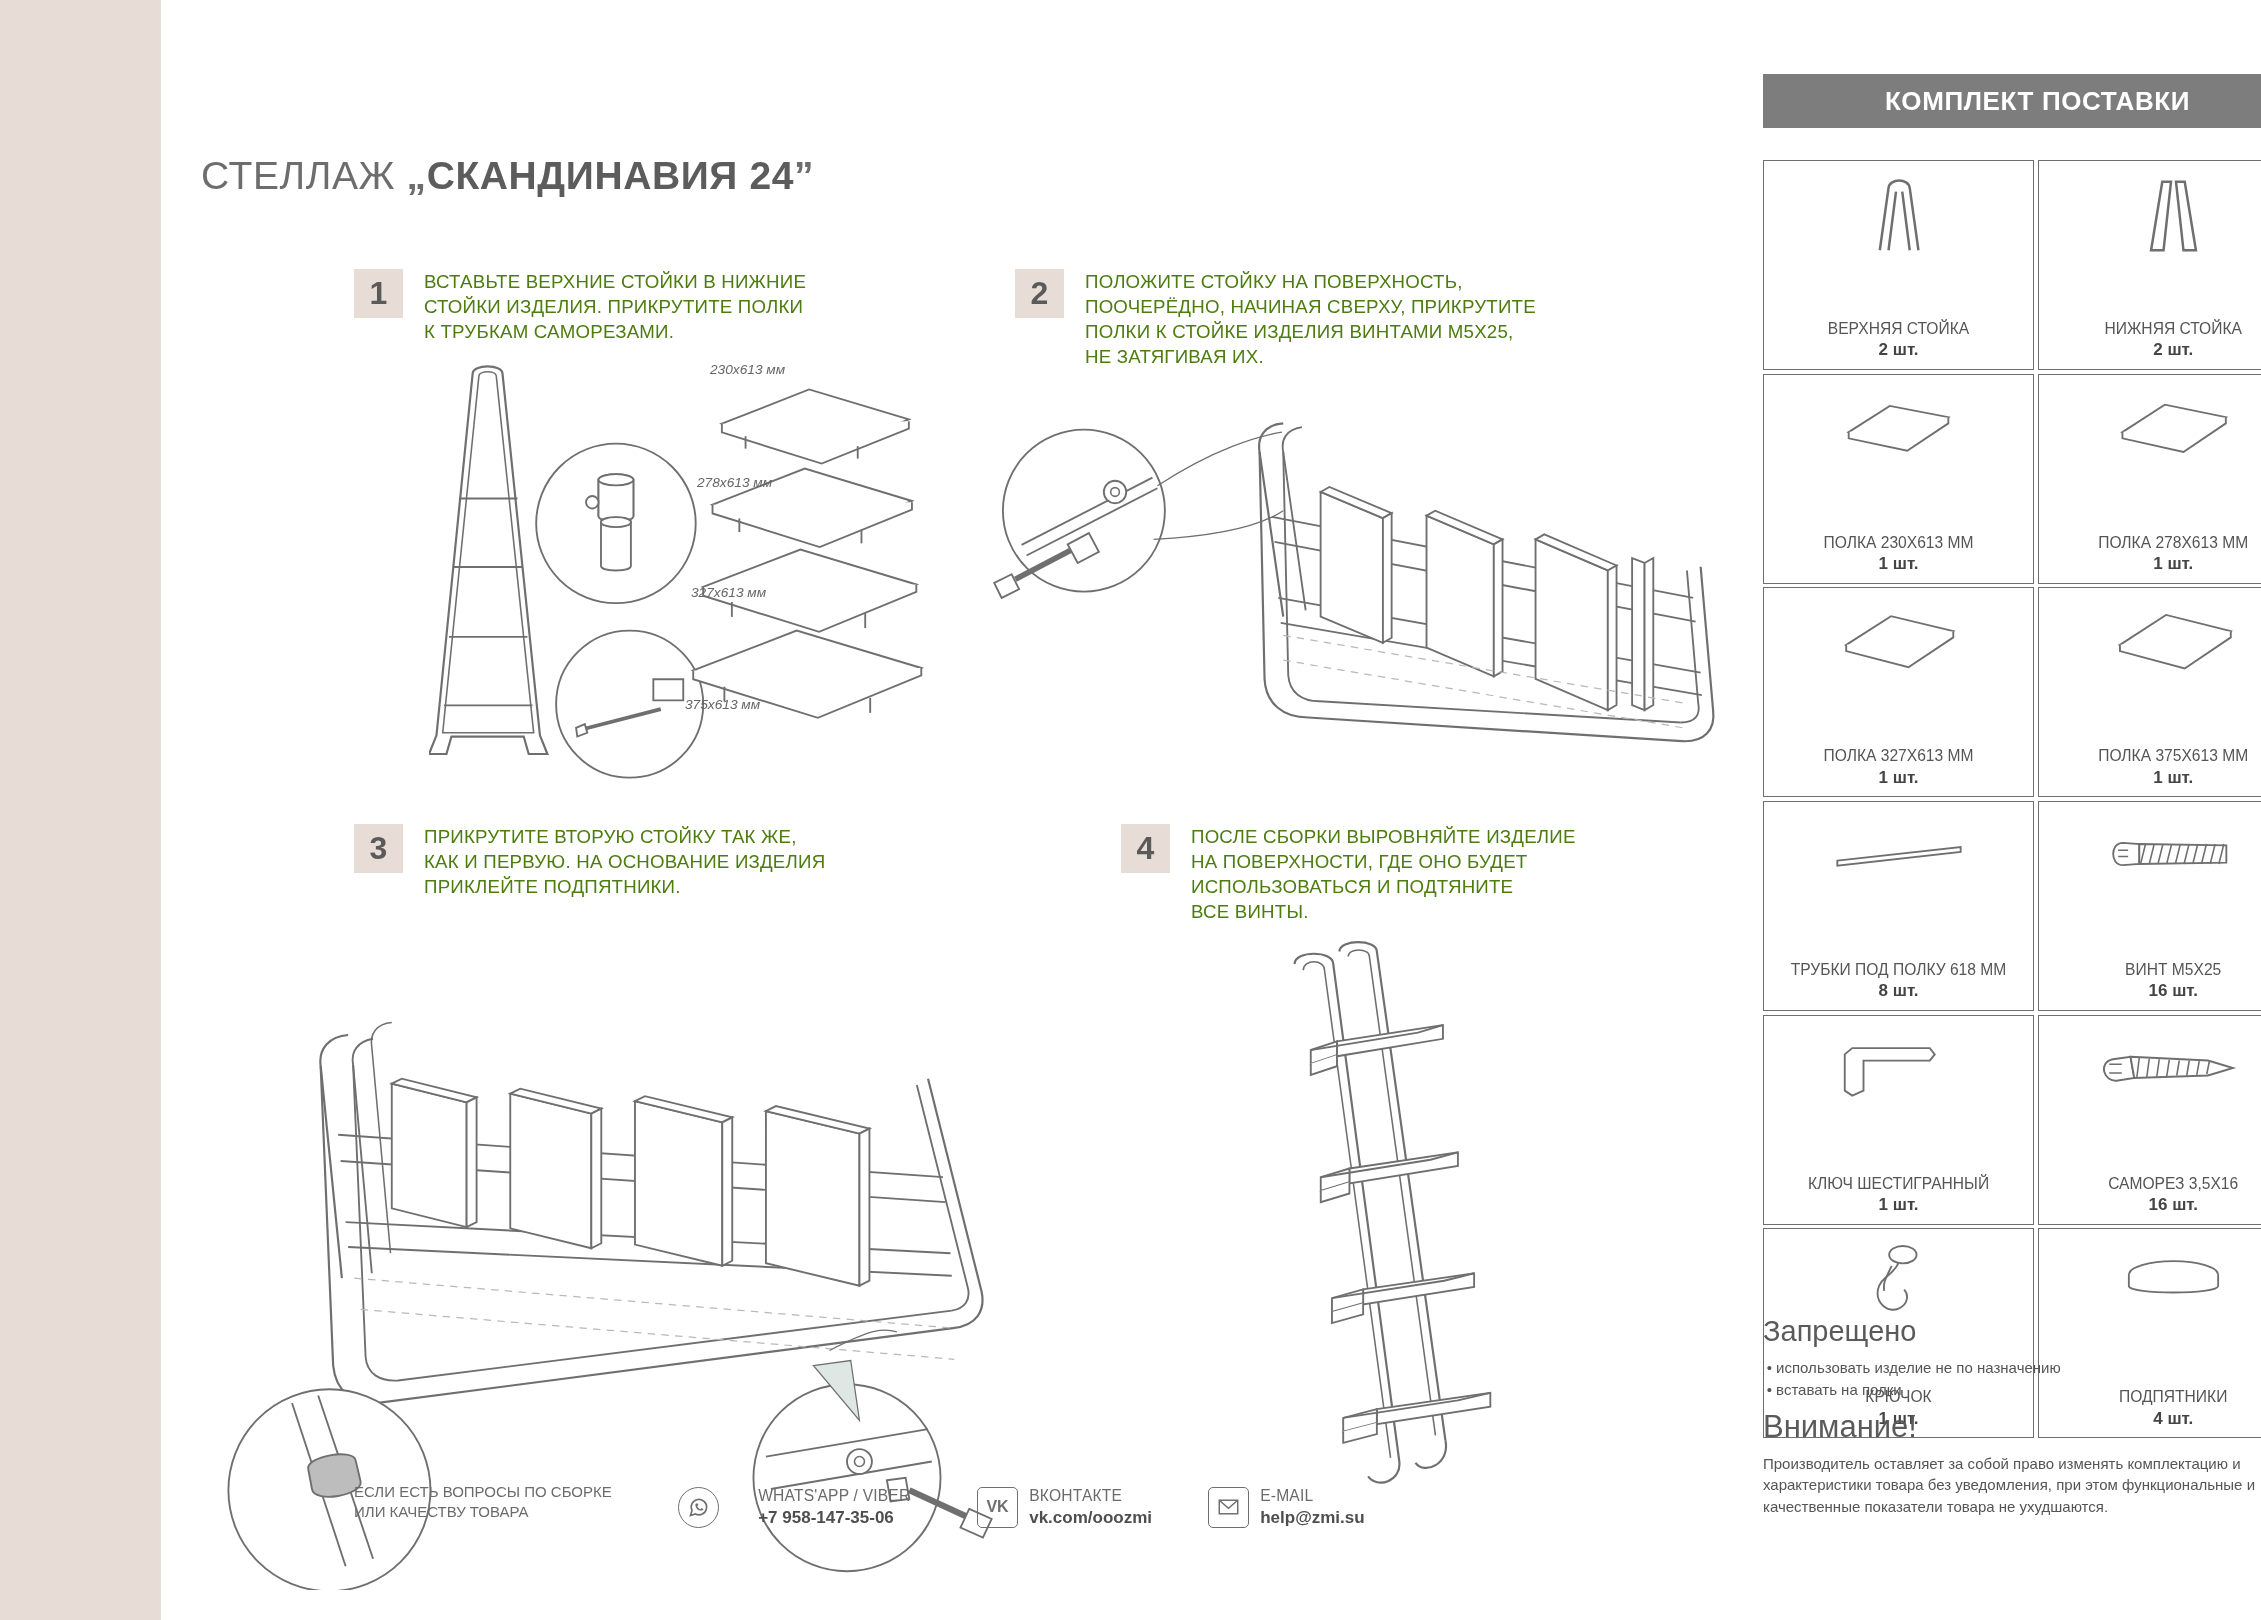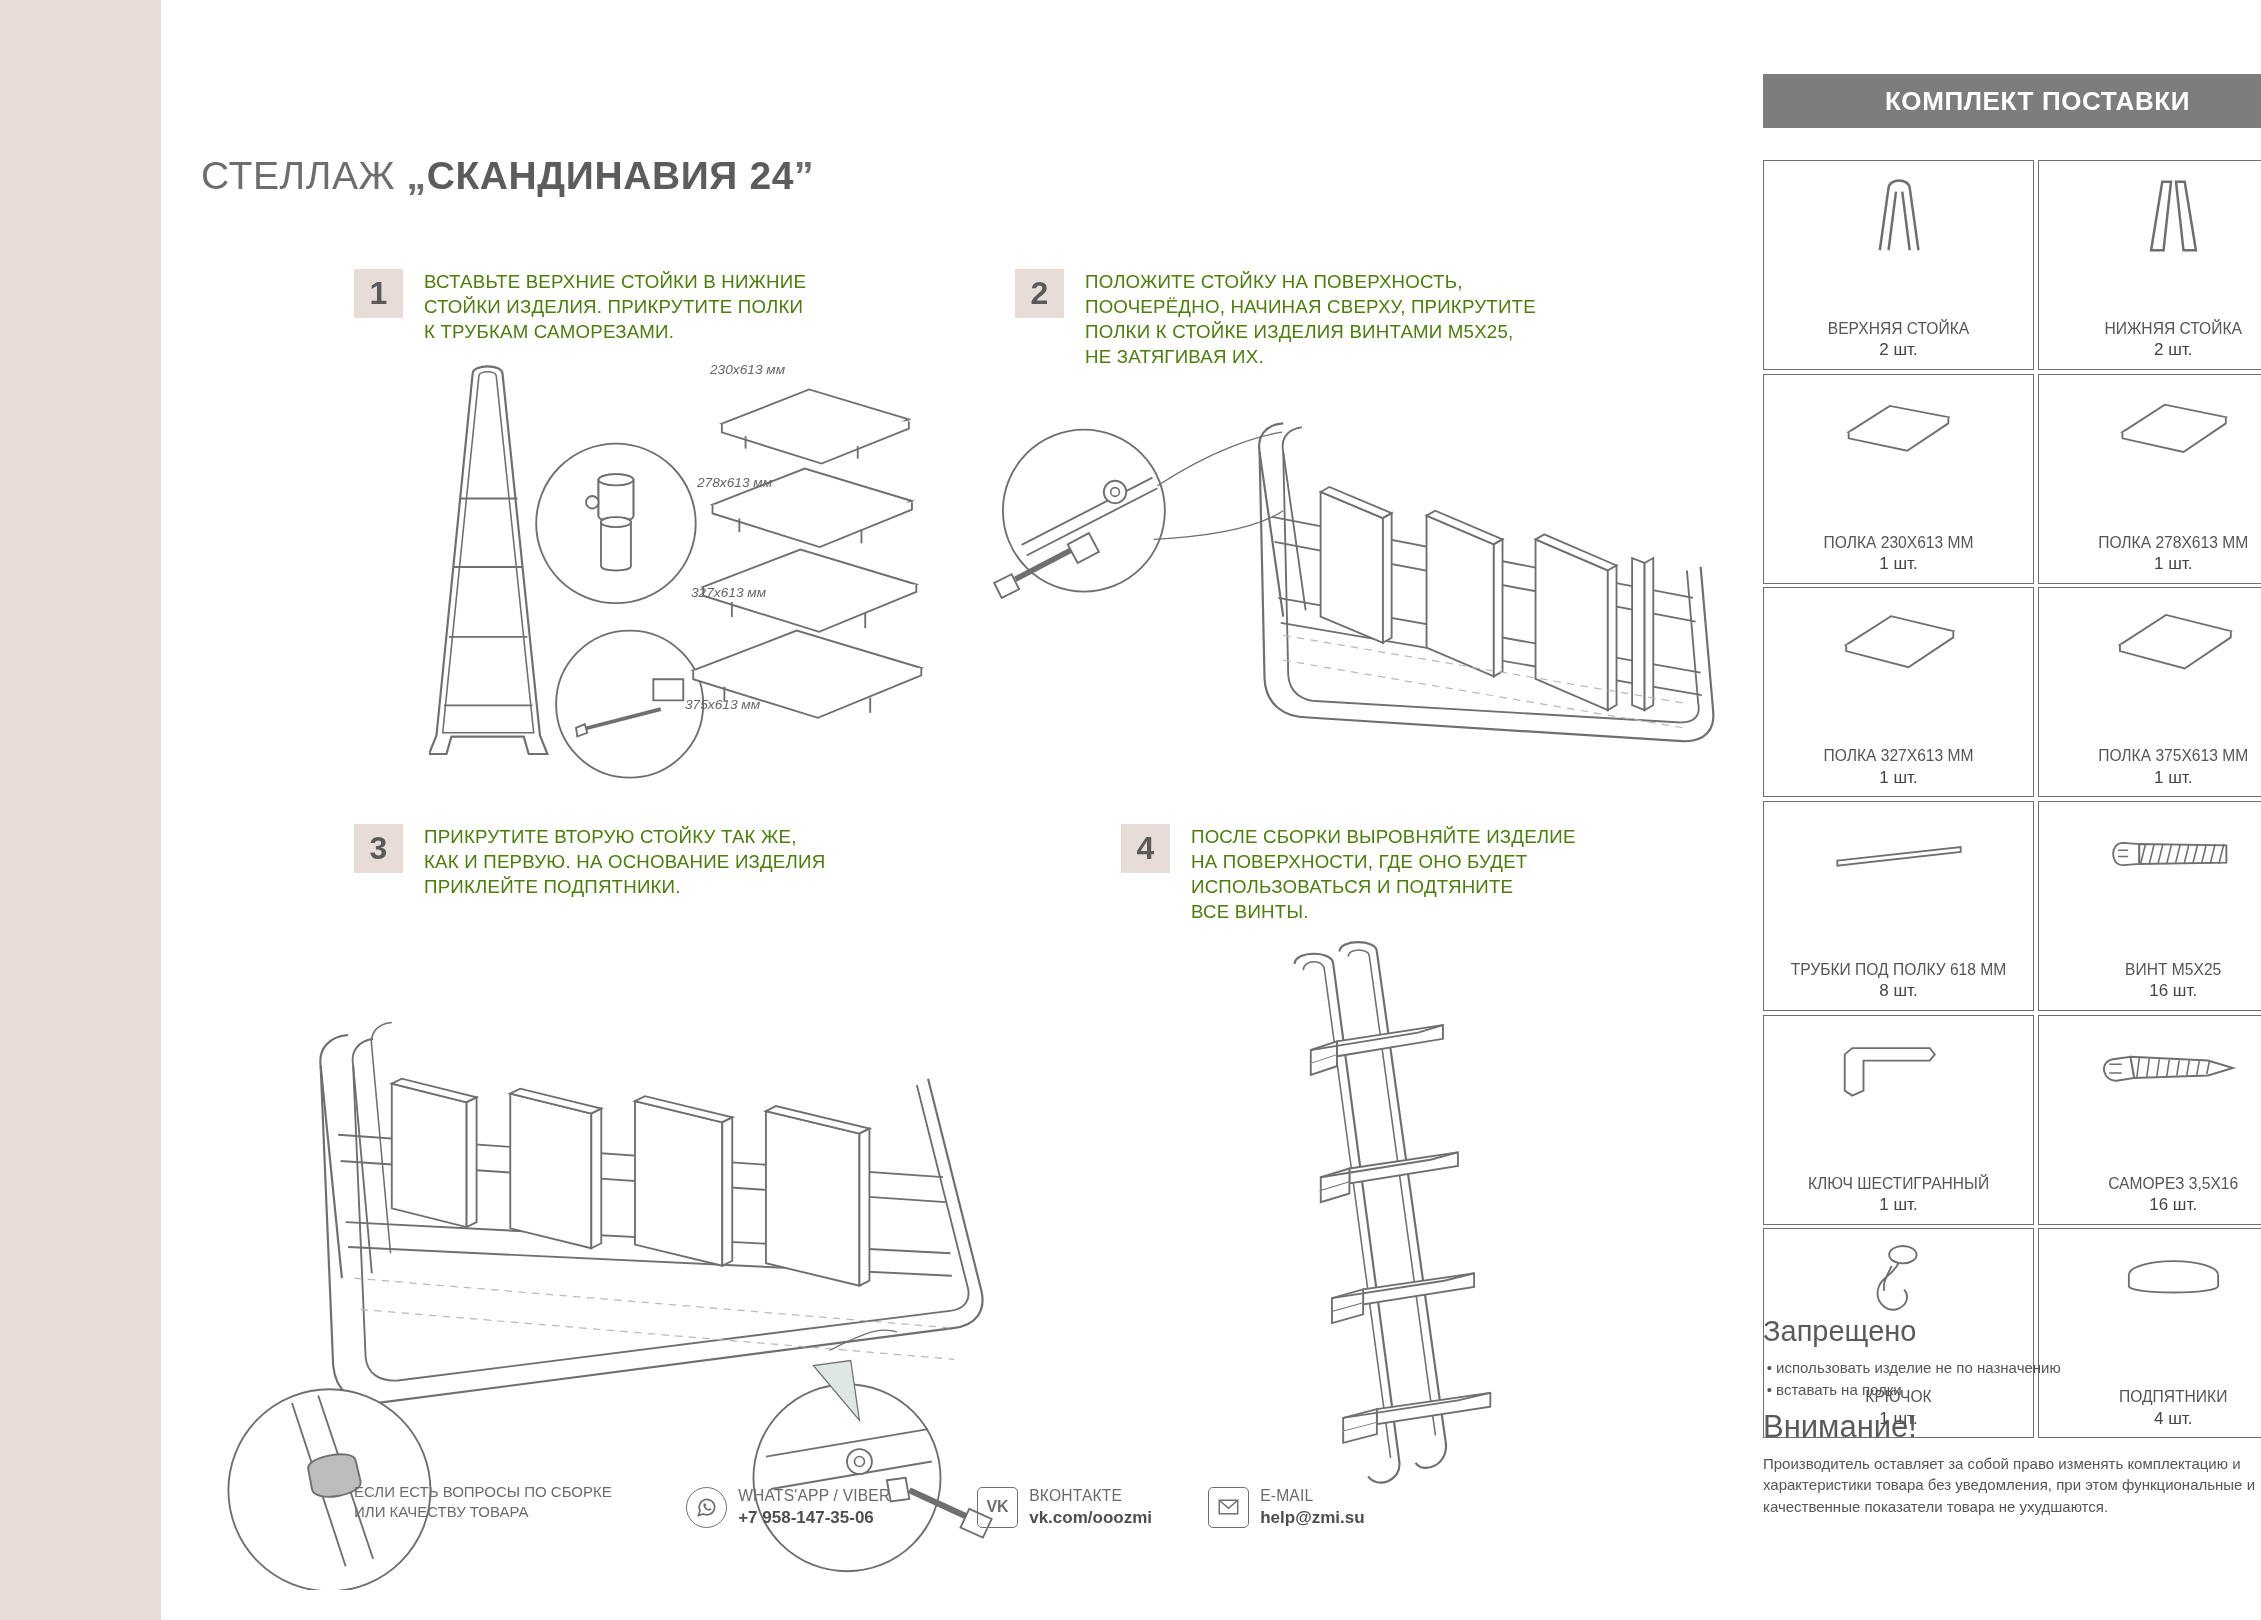--- a/index.html
+++ b/index.html
@@ -63,42 +63,42 @@
   .kitrow{display:flex;}
   .cell{
     width:271px;height:210px;border:1.2px solid #6f6f6f;
     margin:0 3.7px 3.7px 0;position:relative;
     display:flex;flex-direction:column;align-items:center;justify-content:flex-end;
     box-sizing:border-box;
   }
   .cell:nth-child(2n){margin-right:0;}
   .cellart{position:absolute;left:0;top:5px;width:100%;height:94px;display:flex;align-items:center;justify-content:center;}
   .cellname{font-size:15.6px;color:#555;text-transform:uppercase;text-align:center;line-height:1.15;padding:0 5px;}
-  .cellqty{font-size:17px;font-weight:normal;color:#444;margin:2.5px 0 8.7px;}
+  .cellqty{font-size:17px;font-weight:bold;color:#444;margin:2.5px 0 8.7px;}
 
   .forbidden{position:absolute;left:1602px;top:1315px;width:549px;}
   .fhead{font-size:29px;color:#5a5a5a;}
   .flist{margin:8.7px 0 0 3.7px;font-size:15px;color:#555;line-height:1.5;}
   .flist div:before{content:"\2022  ";}
 
   .attention{position:absolute;left:1602px;top:1409px;width:561px;}
   .ahead{font-size:31px;color:#5a5a5a;}
   .atext{margin-top:7.5px;font-size:15px;color:#555;line-height:1.45;}
 
   
   .contacts{position:absolute;left:193px;top:1478px;width:1309px;}
   .ctitle{font-size:20.6px;font-weight:bold;color:#5a5a5a;letter-spacing:0.3px;}
   .csub{font-size:15px;color:#6b6b6b;line-height:1.35;margin-top:3.7px;}
   .cblock{position:absolute;top:8.7px;display:flex;align-items:flex-start;}
   .cicon{width:39px;height:39px;border:1.9px solid #6f6f6f;border-radius:50%;
     display:flex;align-items:center;justify-content:center;margin-right:11.2px;flex:none;}
   .cicon.sq{border-radius:5px;}
   .clabel{font-size:15.6px;color:#6b6b6b;letter-spacing:0.2px;}
   .cvalue{font-size:17px;font-weight:bold;color:#4e4e4e;margin-top:3.7px;}
-  .c1{left:332px;}
+  .c1{left:324px;gap:28px;}
   .c2{left:623px;}
   .c3{left:854px;}
 
   .dim{font-size:13.7px;color:#666;font-style:italic;}
 </style>
 </head>
 <body>
 
 <div class="page">
   <div class="leftstripe"></div>

